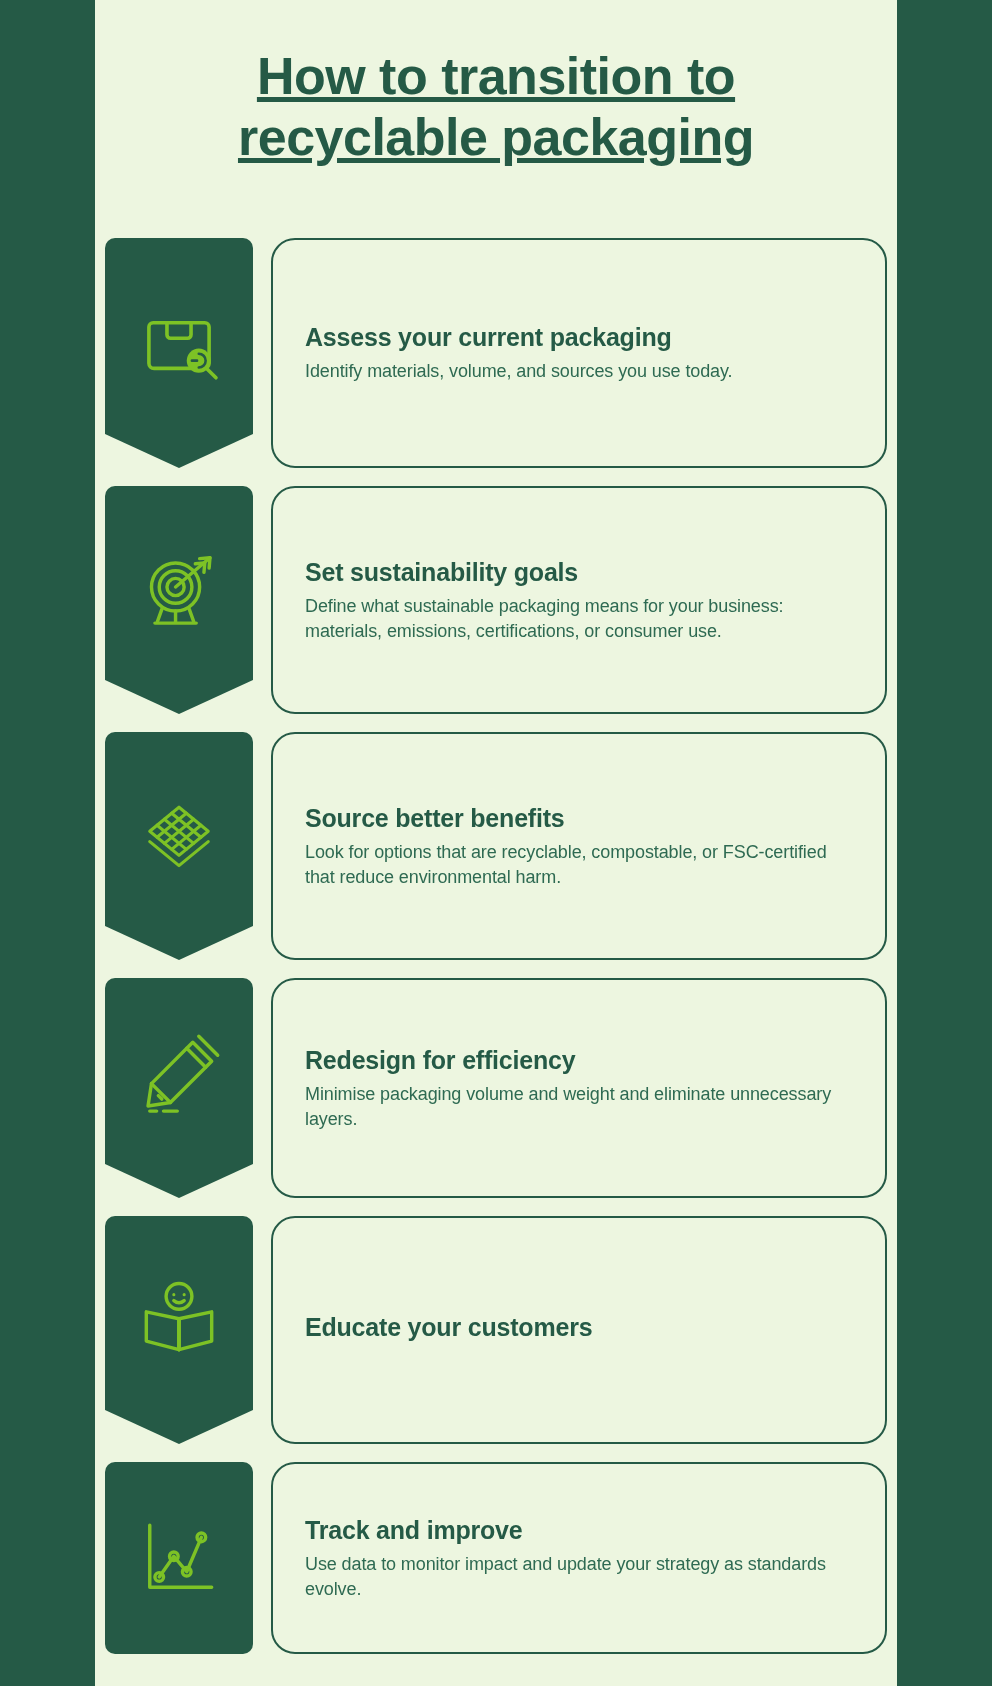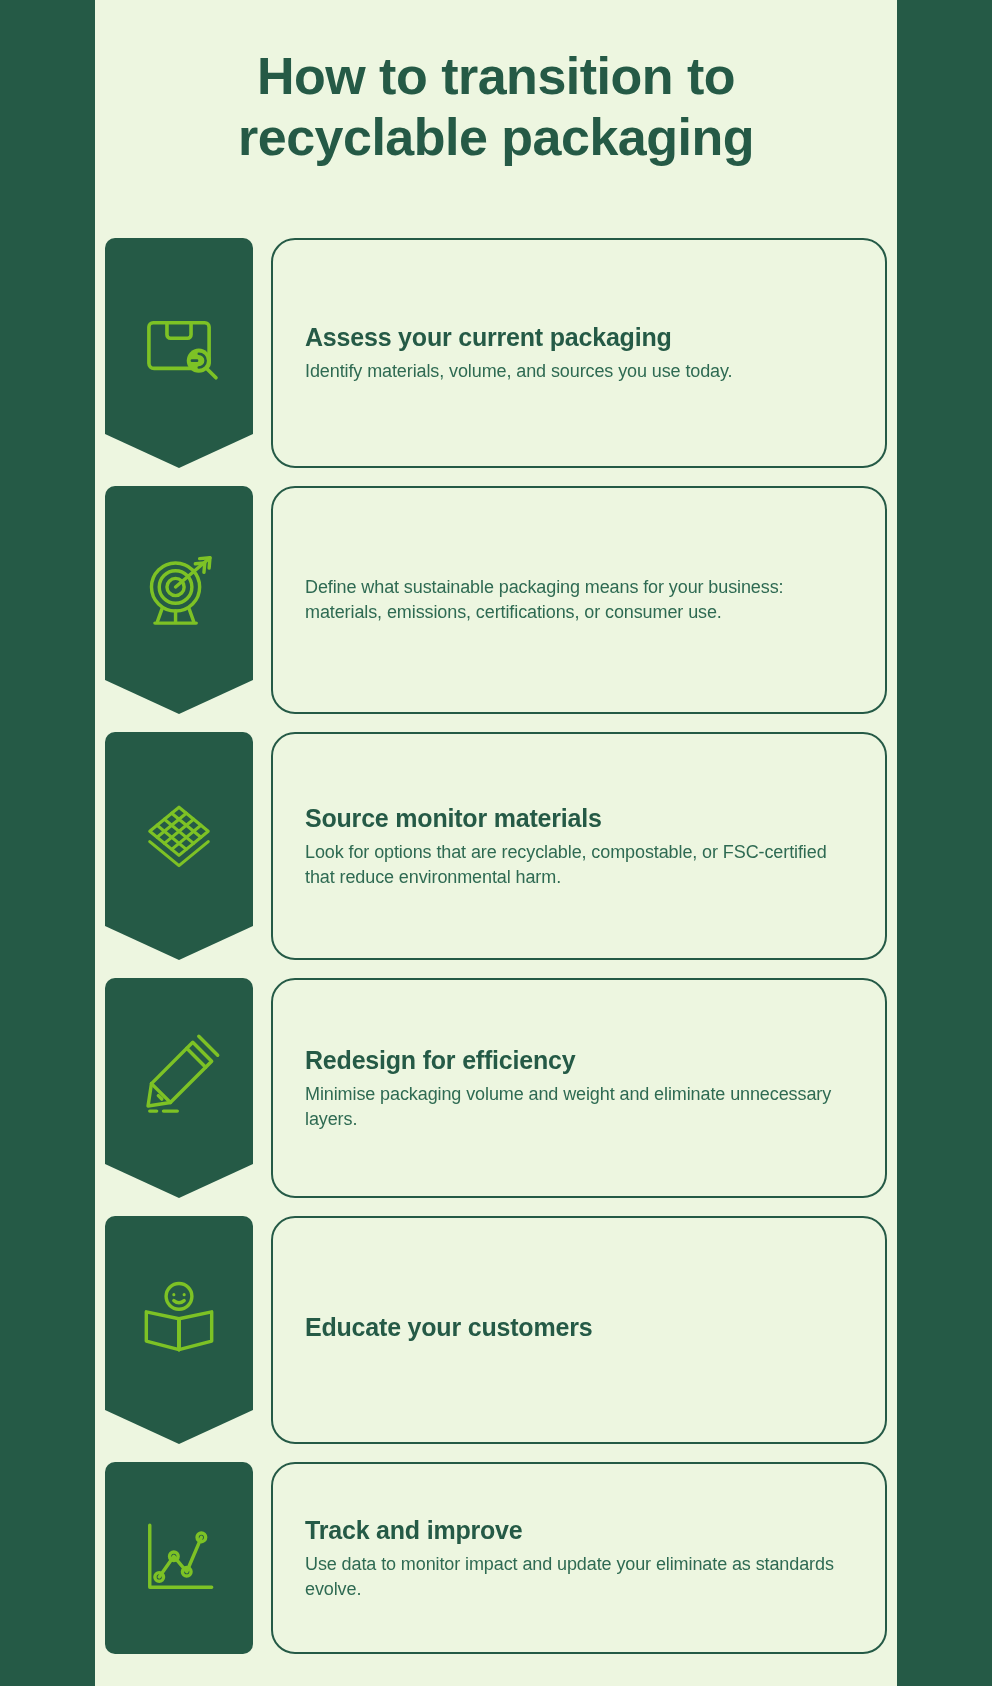--- a/index.html
+++ b/index.html
@@ -45,20 +45,21 @@
 
   
   .title {
     margin: 46px 16px 0 16px;
     text-align: center;
     font-size: 52px;
     line-height: 1.17;
     font-weight: 700;
     letter-spacing: -0.5px;
     color: #255A46;
+    text-decoration: underline;
   }
 
   
   .steps {
     position: absolute;
     left: 10px;
     right: 10px;
     top: 238px;
   }
 
@@ -189,40 +190,41 @@
               <path d="M46 50 L86 16"></path>
               <path d="M86 16 l-12 1 M86 16 l-1 12"></path>
               <path d="M80 22 l-11 1 M80 22 l-1 11"></path>
               <path d="M30 76 l-5 14 M62 76 l5 14"></path>
               <path d="M46 78 v12"></path>
               <path d="M22 92 h48"></path>
             </g>
           </svg>
         </div>
         <div class="card">
+          <div class="card-title">Set sustainability goals</div>
           <div class="card-body">Define what sustainable packaging means for your business: materials, emissions, certifications, or consumer use.</div>
         </div>
       </div>
 
       <div class="step s3">
         <div class="icon-tile">
           <svg viewBox="0 0 100 100">
             <g fill="none" stroke="#7DC225" stroke-width="3.6" stroke-linecap="round" stroke-linejoin="round">
 
               <path d="M50 20 L84 48 L50 76 L16 48 Z"></path>
               <path d="M33 34 L67 62 M67 34 L33 62"></path>
               <path d="M41.5 27 L75.5 55 M58.5 27 L24.5 55"></path>
               <path d="M24.5 41 L58.5 69 M75.5 41 L41.5 69"></path>
 
               <path d="M16 60 L50 88 L84 60"></path>
             </g>
           </svg>
         </div>
         <div class="card">
-          <div class="card-title">Source monitor materials</div>
+          <div class="card-title">Source better benefits</div>
           <div class="card-body">Look for options that are recyclable, compostable, or FSC-certified that reduce environmental harm.</div>
         </div>
       </div>
 
       <div class="step s4">
         <div class="icon-tile">
           <svg viewBox="0 0 100 100">
             <g fill="none" stroke="#7DC225" stroke-width="4" stroke-linecap="round" stroke-linejoin="round">
               <path d="M66 12 L88 34 L40 82 L18 60 Z"></path>
               <path d="M59 19 L81 41"></path>
@@ -268,19 +270,19 @@
               <path d="M27 72 L44 48 L59 66 L76 26"></path>
               <circle cx="27" cy="72" r="5"></circle>
               <circle cx="44" cy="48" r="5"></circle>
               <circle cx="59" cy="66" r="5"></circle>
               <circle cx="76" cy="26" r="5"></circle>
             </g>
           </svg>
         </div>
         <div class="card">
           <div class="card-title">Track and improve</div>
-          <div class="card-body">Use data to monitor impact and update your eliminate as standards evolve.</div>
+          <div class="card-body">Use data to monitor impact and update your strategy as standards evolve.</div>
         </div>
       </div>
 
     </div>
   </div>
 </div>
 
 </body></html>

